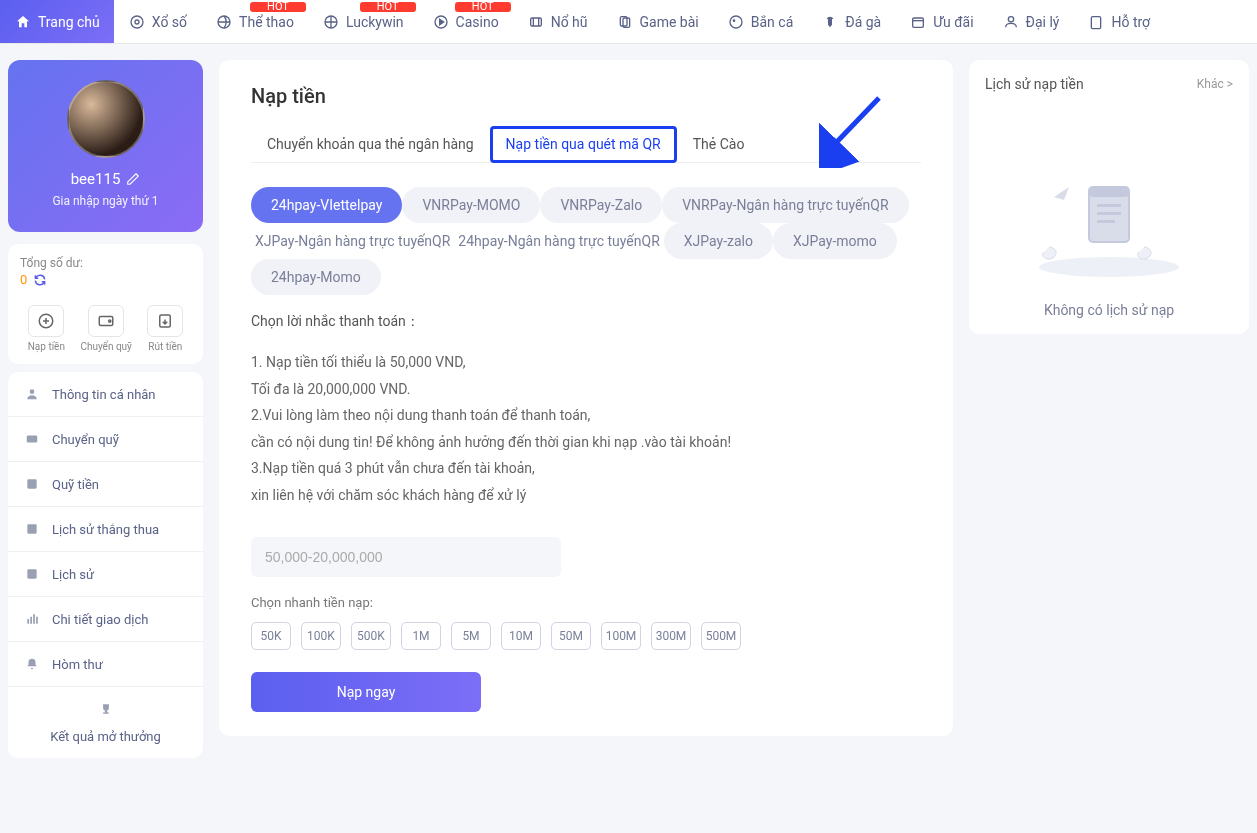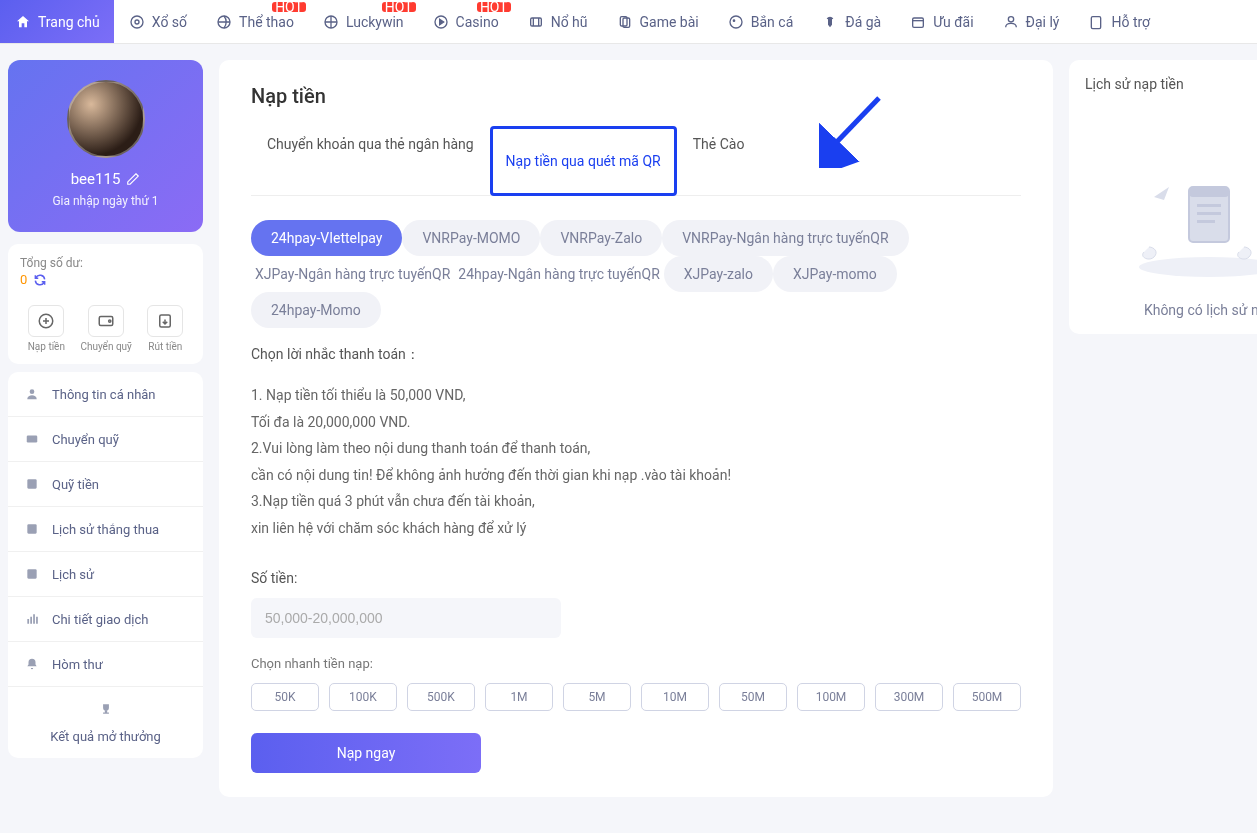--- a/index.html
+++ b/index.html
@@ -38,22 +38,22 @@
       display: inline-flex;
       align-items: center;
       justify-content: center;
     }
     .hot-badge {
       position: absolute;
       top: 2px;
       right: 2px;
       background: #ff3b30;
       color: #fff;
-      font-size: 14px;
-      padding: 0 3px;
+      font-size: 11px;
+      padding: 0 17px;
       border-radius: 3px;
       line-height: 10px;
     }
     
     
     .layout {
       display: flex;
       padding: 16px 8px;
       gap: 16px;
       align-items: flex-start;
@@ -188,21 +188,21 @@
     .tab {
       padding: 10px 16px;
       color: #555;
       cursor: pointer;
       font-size: 14px;
     }
     .tab.highlighted {
       color: #1a3ff0;
       border: 3px solid #1a3ff0;
       border-radius: 4px;
-      padding: 24px 13px;
+      padding: 7px 13px;
       margin-bottom: -1px;
     }
     
     .arrow-annotation {
       position: absolute;
       top: 28px;
       left: 600px;
       pointer-events: none;
     }
     
@@ -259,21 +259,21 @@
       color: #777;
       font-size: 13px;
       margin-bottom: 12px;
     }
     .quick-amounts {
       display: flex;
       gap: 10px;
       margin-bottom: 22px;
     }
     .quick-btn {
-      width: 68px;
+      width: 40px;
       padding: 6px 0;
       text-align: center;
       border: 1px solid #d0d4e4;
       border-radius: 5px;
       color: #7a7f99;
       font-size: 12px;
       cursor: pointer;
     }
     
     .submit-btn {
@@ -597,21 +597,20 @@
     
     <div class="instructions">
       <div>1. Nạp tiền tối thiểu là 50,000 VND,</div>
       <div>Tối đa là 20,000,000 VND.</div>
       <div>2.Vui lòng làm theo nội dung thanh toán để thanh toán,</div>
       <div>cần có nội dung tin! Để không ảnh hưởng đến thời gian khi nạp .vào tài khoản!</div>
       <div>3.Nạp tiền quá 3 phút vẫn chưa đến tài khoản,</div>
       <div>xin liên hệ với chăm sóc khách hàng để xử lý</div>
     </div>
     
-    <div class="field-label">Số tiền:</div>
     <input class="amount-input" placeholder="50,000-20,000,000" style="">
     
     <div class="quick-label">Chọn nhanh tiền nạp:</div>
     <div class="quick-amounts">
       <div class="quick-btn">50K</div>
       <div class="quick-btn">100K</div>
       <div class="quick-btn">500K</div>
       <div class="quick-btn">1M</div>
       <div class="quick-btn">5M</div>
       <div class="quick-btn">10M</div>

